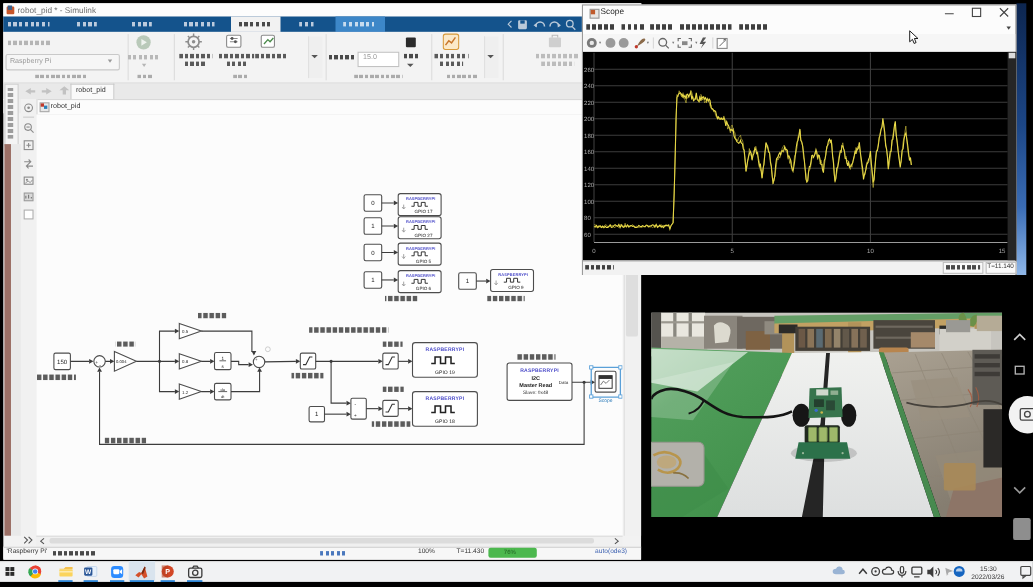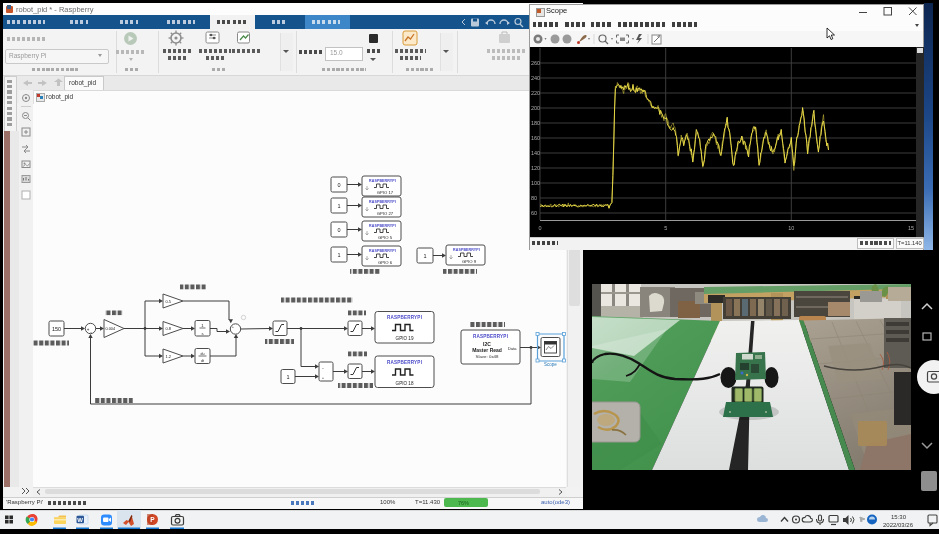--- a/index.html
+++ b/index.html
@@ -3,21 +3,21 @@
 html,body{margin:0;padding:0;width:939px;height:534px;background:#000;overflow:hidden;font-family:"Liberation Sans",sans-serif;}
 .ab{position:absolute}
 .jp{position:absolute}
 #root{position:absolute;left:0;top:0;width:939px;height:534px}
 </style></head><body>
 <div id="root">
 <div class="ab" style="left:3px;top:3px;width:580px;height:505px;background:#f2f2f2;"></div>
 <div class="ab" style="left:3px;top:3px;width:580px;height:12px;background:#fdfdfd;"></div>
 <div class="ab" style="left:6px;top:6px;width:7px;height:7px;background:#c6562a;border-radius:1px"></div>
 <div class="ab" style="left:7px;top:5px;width:4px;height:4px;background:#3a5f8a;"></div>
-<div class="ab" style="left:16px;top:5.5px;font-size:7.5px;line-height:8.5px;color:#6e6e6e;white-space:nowrap;">robot_pid * - Raspberry</div>
+<div class="ab" style="left:16px;top:5.5px;font-size:7.5px;line-height:8.5px;color:#6e6e6e;white-space:nowrap;">robot_pid * - Simulink</div>
 <div class="ab" style="left:3px;top:15px;width:580px;height:14px;background:#14538c;"></div>
 <div class="jp" style="left:7px;top:19.5px;width:38px;height:4.2px;background:repeating-linear-gradient(90deg,#bccbdd 0,#bccbdd 2.9px,transparent 2.9px,transparent 5.199999999999999px)"></div>
 <div class="jp" style="left:70px;top:19.5px;width:18px;height:4.2px;background:repeating-linear-gradient(90deg,#bccbdd 0,#bccbdd 2.9px,transparent 2.9px,transparent 5.199999999999999px)"></div>
 <div class="jp" style="left:120px;top:19.5px;width:18px;height:4.2px;background:repeating-linear-gradient(90deg,#bccbdd 0,#bccbdd 2.9px,transparent 2.9px,transparent 5.199999999999999px)"></div>
 <div class="jp" style="left:167px;top:19.5px;width:28px;height:4.2px;background:repeating-linear-gradient(90deg,#bccbdd 0,#bccbdd 2.9px,transparent 2.9px,transparent 5.199999999999999px)"></div>
 <div class="ab" style="left:210px;top:15px;width:45px;height:14px;background:#f2f2f2;"></div>
 <div class="jp" style="left:217px;top:19.5px;width:30px;height:4.2px;background:repeating-linear-gradient(90deg,#4a4a4a 0,#4a4a4a 2.9px,transparent 2.9px,transparent 5.199999999999999px)"></div>
 <div class="jp" style="left:272px;top:19.5px;width:13px;height:4.2px;background:repeating-linear-gradient(90deg,#bccbdd 0,#bccbdd 2.9px,transparent 2.9px,transparent 5.199999999999999px)"></div>
 <div class="ab" style="left:305px;top:15px;width:45px;height:14px;background:#3d87c8;"></div>
 <div class="jp" style="left:312px;top:19.5px;width:28px;height:4.2px;background:repeating-linear-gradient(90deg,#c8dcee 0,#c8dcee 2.9px,transparent 2.9px,transparent 5.199999999999999px)"></div>

